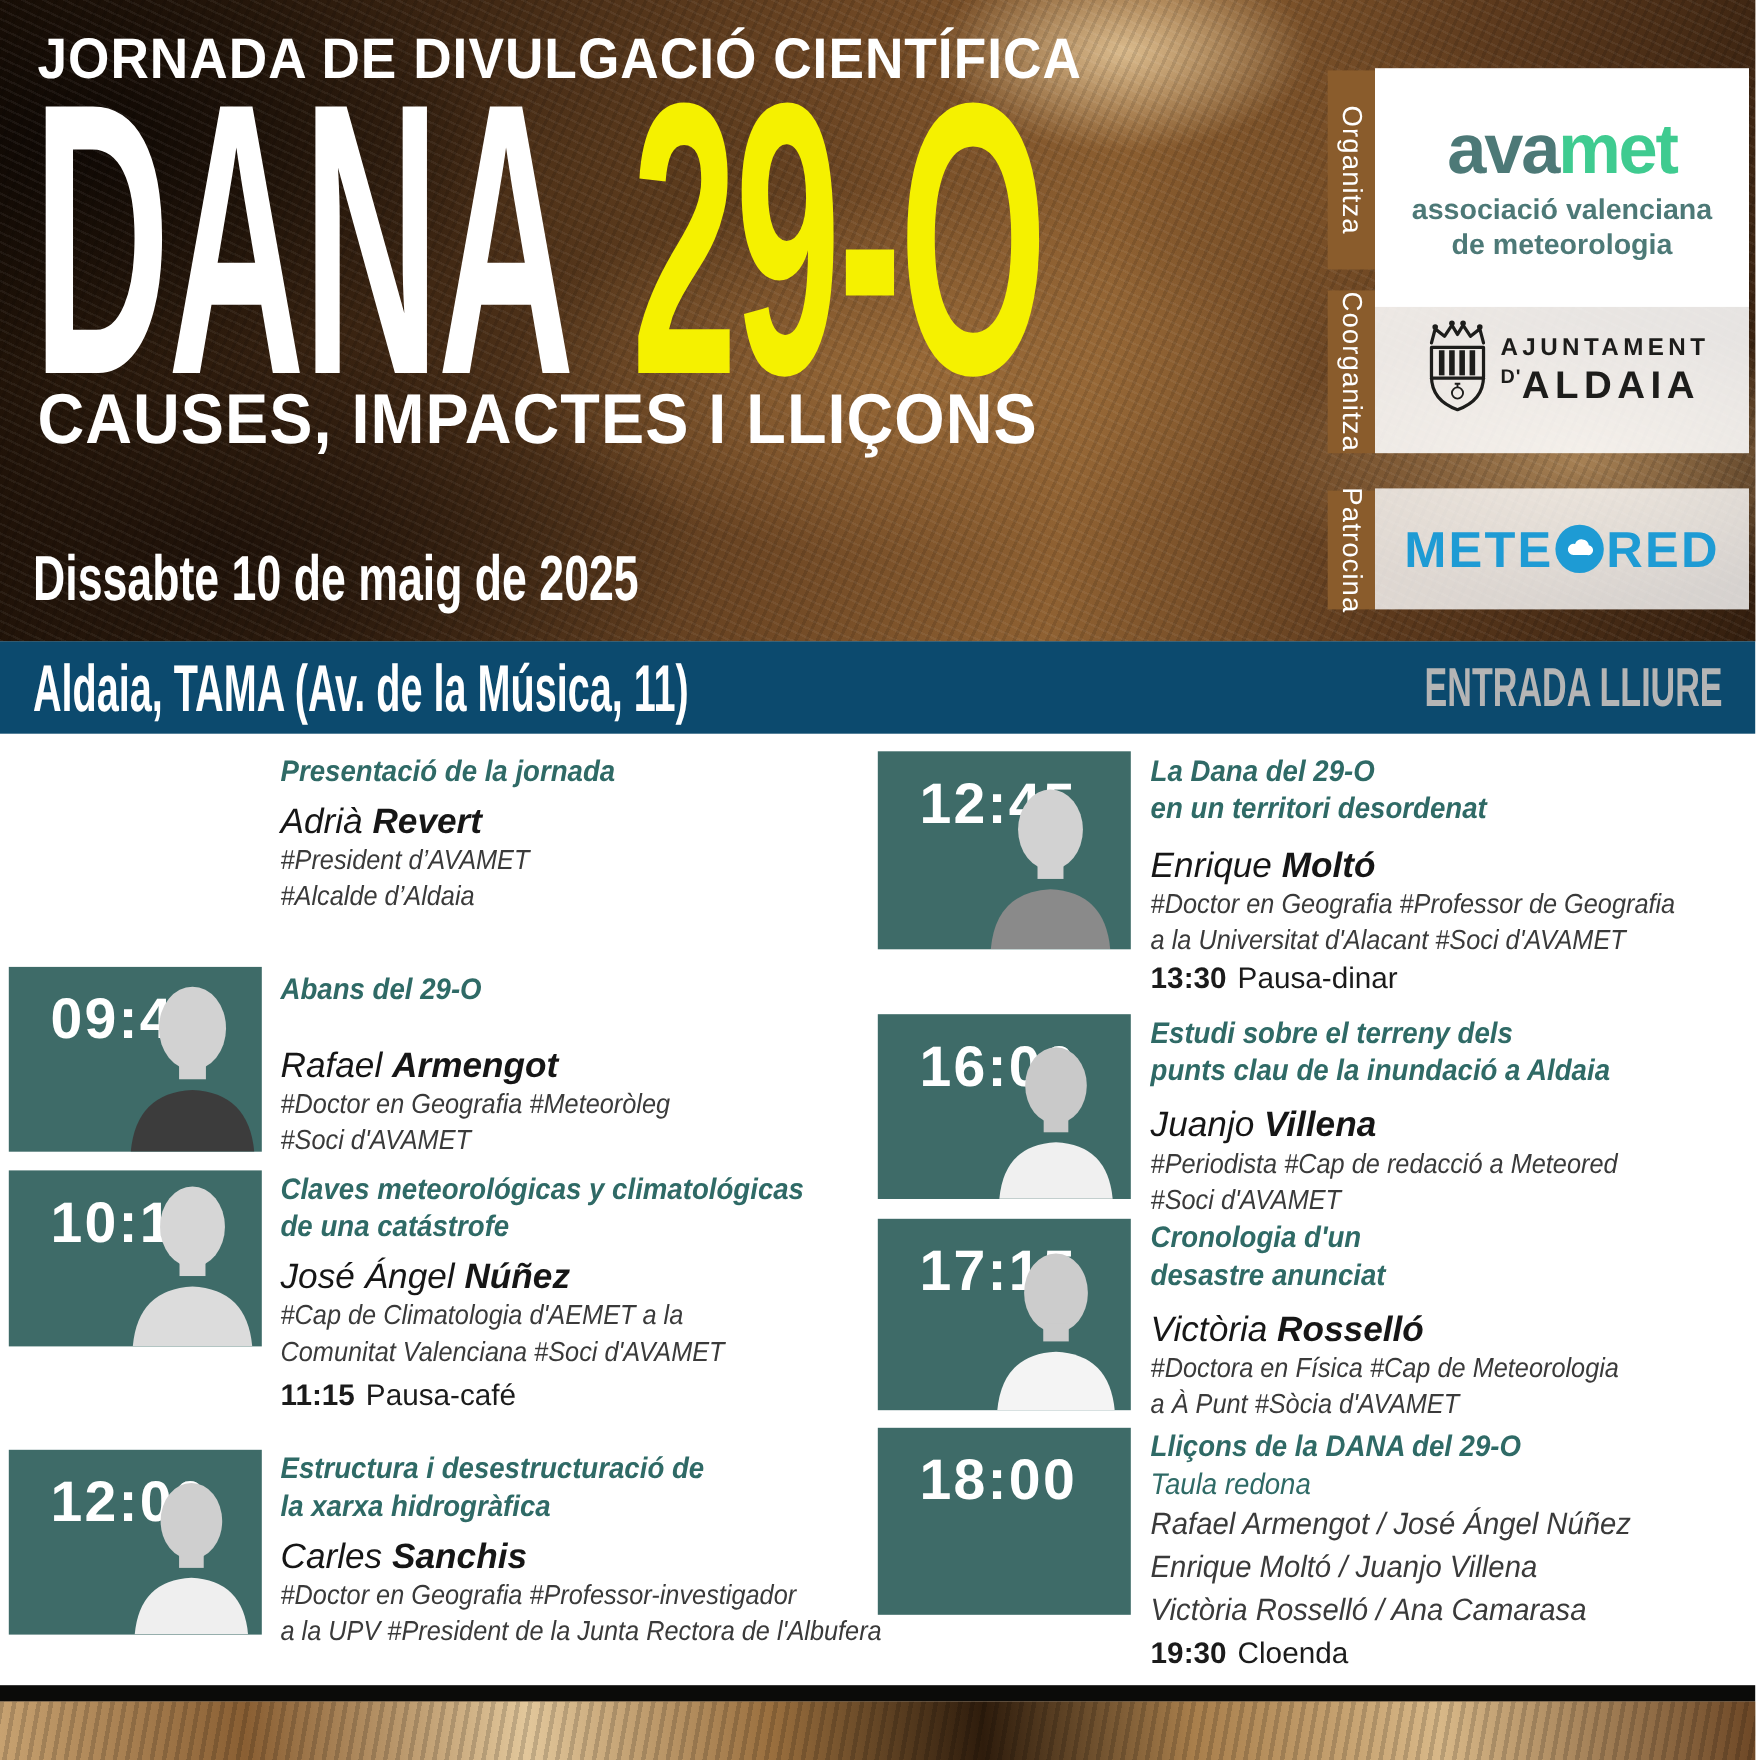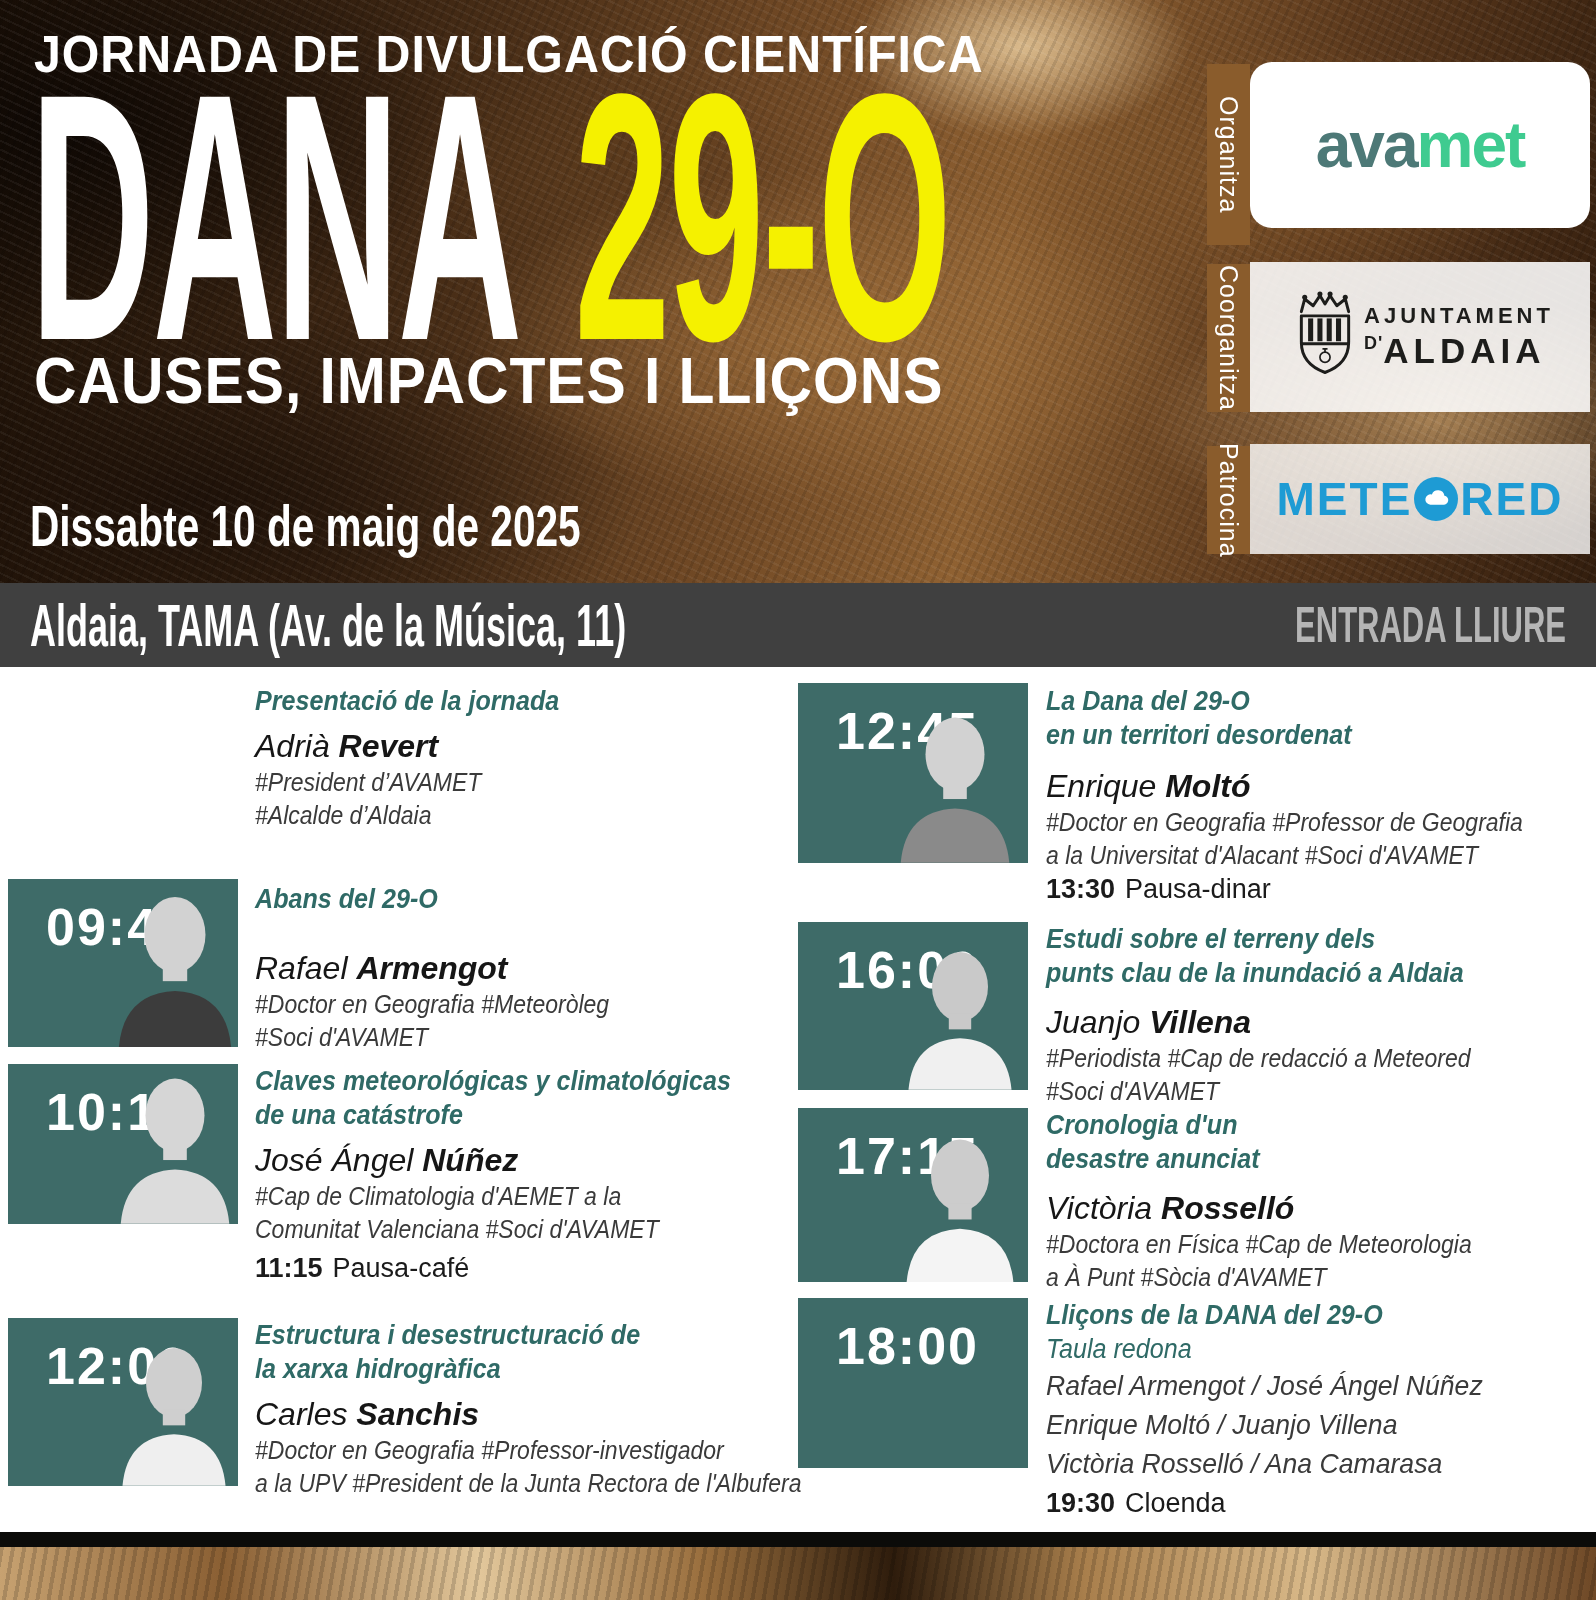--- a/index.html
+++ b/index.html
@@ -28,42 +28,42 @@
             letter-spacing:1px;white-space:nowrap;transform:scaleX(.92);transform-origin:left top;}
   .hero-date{position:absolute;left:30px;top:492px;font-size:58px;font-weight:bold;color:#fff;
             white-space:nowrap;transform:scaleX(.7);transform-origin:left top;}
 
   
   .tab{position:absolute;width:43px;background:#8A5C2C;display:flex;align-items:center;justify-content:center;}
   .tab span{writing-mode:vertical-rl;color:#fff;font-size:25px;letter-spacing:1px;}
   .panel{position:absolute;left:1250px;width:340px;display:flex;flex-direction:column;
          align-items:center;justify-content:center;}
   #sp1-tab{left:1207px;top:64px;height:181px;}
-  #sp1-panel{top:62px;height:166px;background:#ffffff;border-radius:22px;}
+  #sp1-panel{top:62px;height:217px;background:#ffffff;}
   #sp2-tab{left:1207px;top:264px;height:148px;}
   #sp2-panel{top:262px;height:150px;background:rgba(255,255,255,.88);flex-direction:row;}
   #sp3-tab{left:1207px;top:446px;height:108px;}
   #sp3-panel{top:444px;height:110px;background:rgba(255,255,255,.8);}
 
   .avamet-word{font-size:64px;font-weight:bold;letter-spacing:-2px;line-height:1;}
   .avamet-word .ava{color:#4D7977;}
   .avamet-word .met{color:#3FCB90;}
   .avamet-sub{font-size:26px;font-weight:bold;color:#4D7977;line-height:1.2;text-align:center;margin-top:8px;}
 
   .aldaia-text{color:#1d1d1b;}
   .aldaia-line1{font-size:22px;font-weight:bold;letter-spacing:4px;}
   .aldaia-line2{font-size:35px;font-weight:bold;letter-spacing:5px;margin-top:2px;}
   .aldaia-line2 .dprefix{font-size:18px;letter-spacing:1px;vertical-align:14px;}
 
   .meteored{display:flex;align-items:center;font-size:46px;font-weight:bold;color:#1E9BD4;letter-spacing:2px;}
   .meteo-o{width:44px;height:44px;border-radius:50%;background:#1E9BD4;display:inline-flex;
            align-items:center;justify-content:center;margin:0 2px;}
 
   
-  .venue-bar{position:absolute;left:0;top:583px;width:1596px;height:84px;background:#404040;
+  .venue-bar{position:absolute;left:0;top:583px;width:1596px;height:84px;background:#0c4a6e;
              display:flex;align-items:center;justify-content:space-between;padding:0 30px;box-sizing:border-box;}
   .venue-name{font-size:60px;font-weight:bold;color:#fff;white-space:nowrap;
               transform:scaleX(.6);transform-origin:left center;}
   .admission{font-size:50px;font-weight:bold;color:#b5b5b5;white-space:nowrap;
              transform:scaleX(.62);transform-origin:right center;}
 
   
   .timebox{position:absolute;width:230px;background:#3E6B68;overflow:hidden;}
   .time{display:block;margin:18px 0 0 38px;font-size:52px;font-weight:bold;color:#fff;letter-spacing:2px;}
   .bust{position:absolute;bottom:0;}
@@ -133,20 +133,24 @@
   <div class="kicker">JORNADA DE DIVULGACIÓ CIENTÍFICA</div>
   <div class="bigtitle"><span class="main">DANA</span><span class="accent" style="color:#F5F100;">29-O</span></div>
   <div class="hero-subtitle">CAUSES, IMPACTES I LLIÇONS</div>
   <div class="hero-date">Dissabte 10 de maig de 2025</div>
 
   <div class="tab" id="sp1-tab">
     <span>Organitza</span>
     </div>
   <div class="panel" id="sp1-panel">
     <div class="avamet-word"><span class="ava">ava</span><span class="met">met</span></div>
+    <div class="avamet-sub">
+      <div>associació valenciana</div>
+      <div>de meteorologia</div>
+    </div>
   </div>
 
   <div class="tab" id="sp2-tab">
     <span>Coorganitza</span>
     </div>
   <div class="panel" id="sp2-panel">
     <svg class="crest" viewBox="0 0 92 116" width="78" height="98">
       <g fill="none" stroke="#1d1d1b" stroke-width="3.5" stroke-linecap="round" stroke-linejoin="round">
         <path d="M18 28 L22 13 L32 21 L40 9 L46 19 L52 9 L60 21 L70 13 L74 28"></path>
         <path d="M18 33 H74 V64 Q74 90 46 100 Q18 90 18 64 Z"></path>

